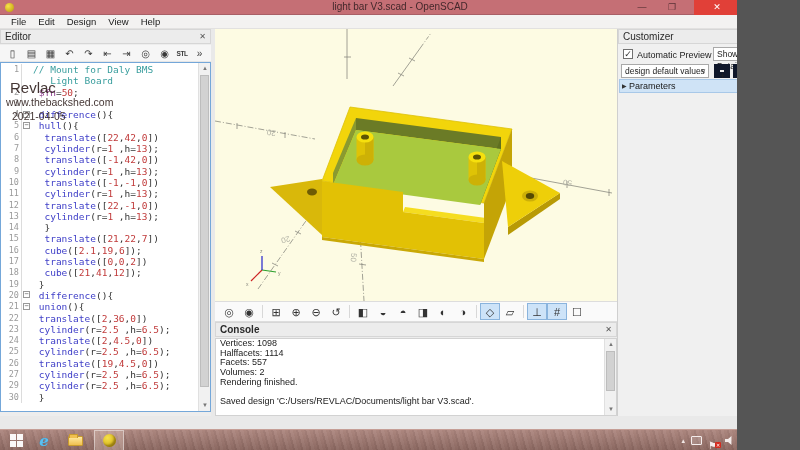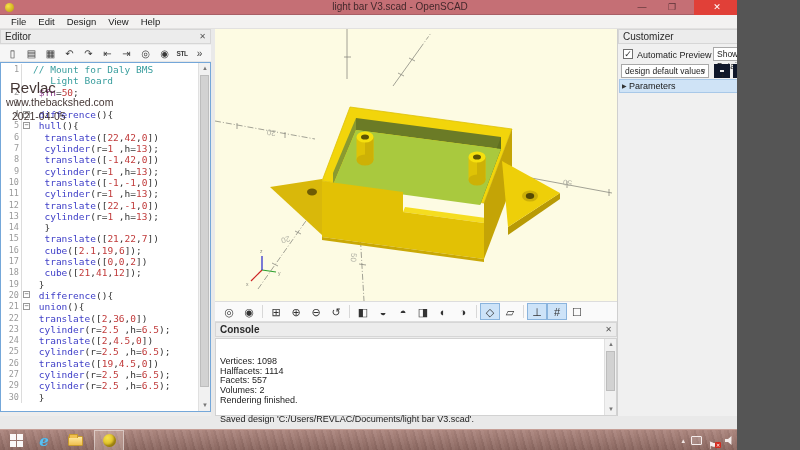--- a/index.html
+++ b/index.html
@@ -440,21 +440,21 @@
       <span class="vbtn active">#</span>
       <span class="vbtn">☐</span>
     </div>
 
   <div class="abs" id="console-panel">
     <div class="phead">
       <span style="font-weight:bold">Console</span>
       <span class="x">✕</span>
     </div>
     <div id="console-body">
-      <div id="console-lines" style="padding-top:18px;">
+      <div id="console-lines" style="padding-top:0;">
           <div class="conline">Vertices: 1098</div>
           <div class="conline">Halffacets: 1114</div>
           <div class="conline">Facets: 557</div>
           <div class="conline">Volumes: 2</div>
           <div class="conline">Rendering finished.</div>
           <div class="conline">&nbsp;</div>
           <div class="conline">Saved design 'C:/Users/REVLAC/Documents/light bar V3.scad'.</div>
         </div>
       <div class="vsb" style="right:0;top:0;height:76px;">
         <div class="ar" style="top:0;">▲</div>

